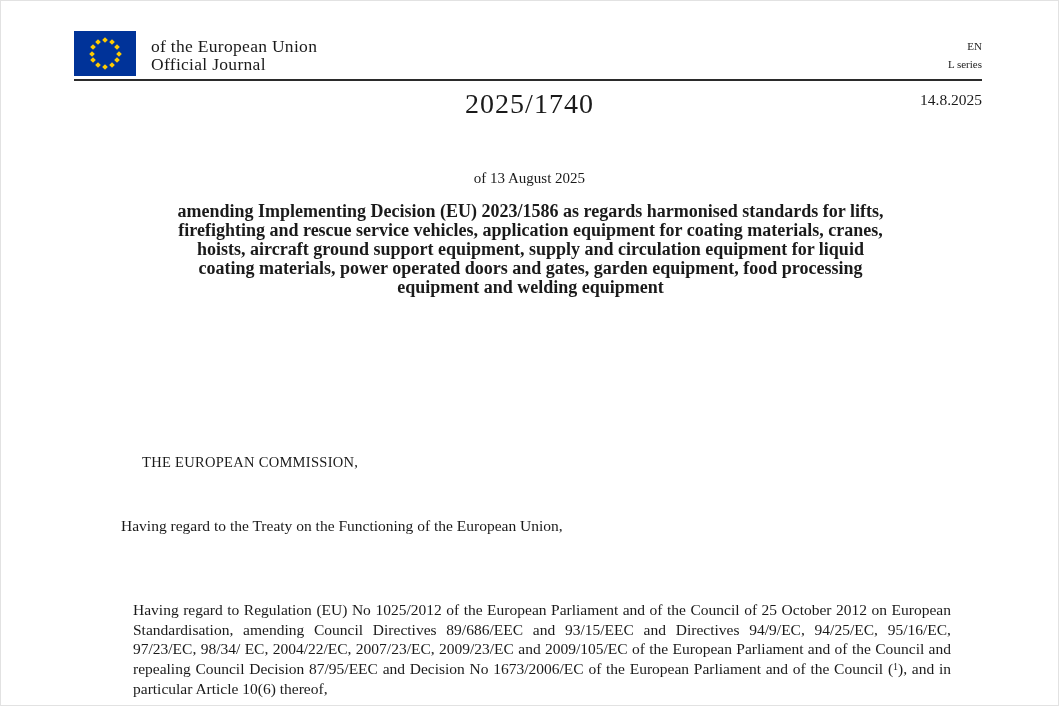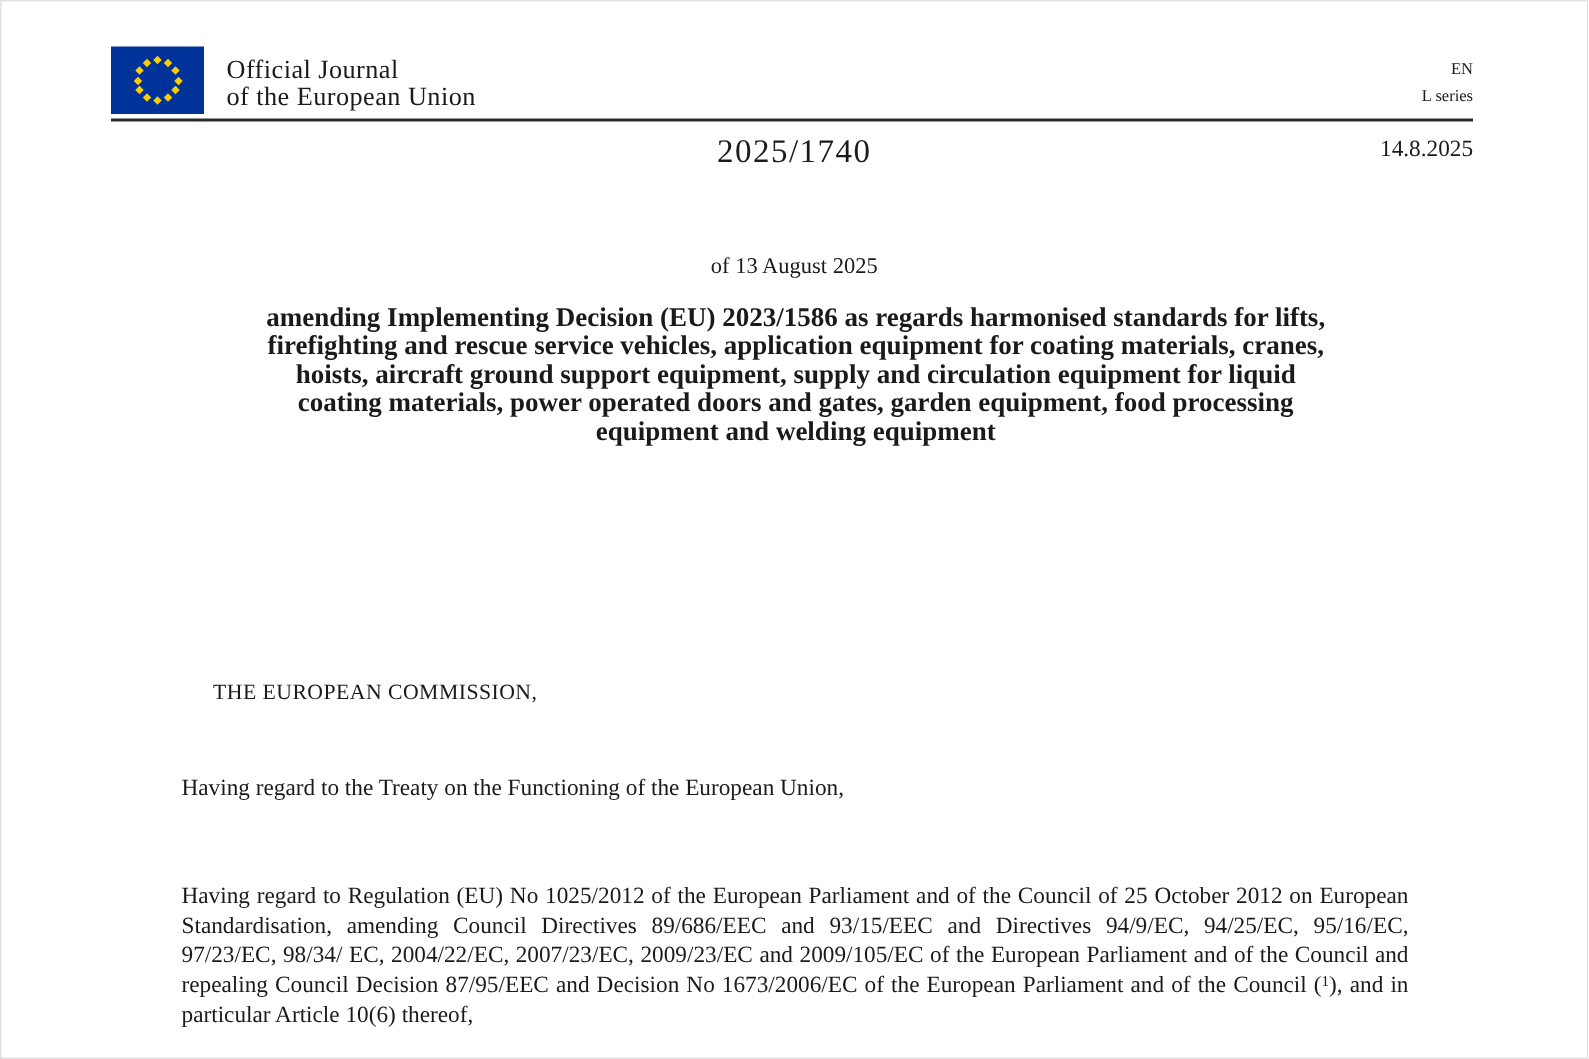--- a/index.html
+++ b/index.html
@@ -40,21 +40,21 @@
   }
   .header-rule {
     position: absolute;
     left: 73px; right: 76px; top: 78px;
     height: 2px;
   }
   .doc-number {
     position: absolute;
     left: 0; right: 0; top: 87px;
     text-align: center;
-    font-size: 22px;
+    font-size: 28px;
     letter-spacing: 1px;
   }
   .doc-date {
     position: absolute;
     right: 76px; top: 90px;
     font-size: 15.5px;
   }
   .title-line1 {
     position: absolute;
     left: 0; right: 0; top: 139px;
@@ -124,22 +124,22 @@
       <div class="star" style="background: rgb(255, 204, 0); left: 35.75px; top: 32.1913px;"></div>
       <div class="star" style="background: rgb(255, 204, 0); left: 29px; top: 34px;"></div>
       <div class="star" style="background: rgb(255, 204, 0); left: 22.25px; top: 32.1913px;"></div>
       <div class="star" style="background: rgb(255, 204, 0); left: 17.3087px; top: 27.25px;"></div>
       <div class="star" style="background: rgb(255, 204, 0); left: 15.5px; top: 20.5px;"></div>
       <div class="star" style="background: rgb(255, 204, 0); left: 17.3087px; top: 13.75px;"></div>
       <div class="star" style="background: rgb(255, 204, 0); left: 22.25px; top: 8.80866px;"></div>
     </div>
 
   <div class="masthead-title">
+    <div>of the European Union</div>
     <div>Official Journal</div>
-    <div>of the European Union</div>
   </div>
 
   <div class="masthead-right">
     <div>EN</div>
     <div>L series</div>
   </div>
 
   <div class="header-rule" id="header-rule" style="background: rgb(43, 43, 43);"></div>
 
   <div class="doc-number">2025/1740</div>
@@ -149,17 +149,17 @@
 
   <div class="title-line2">of 13 August 2025</div>
 
   <div class="title-subject">amending Implementing Decision (EU) 2023/1586 as regards harmonised standards for lifts, firefighting and rescue service vehicles, application equipment for coating materials, cranes, hoists, aircraft ground support equipment, supply and circulation equipment for liquid coating materials, power operated doors and gates, garden equipment, food processing equipment and welding equipment</div>
 
 
   <div class="opening">THE EUROPEAN COMMISSION,</div>
 
   <div class="recital-1">Having regard to the Treaty on the Functioning of the European Union,</div>
 
-  <p class="recital-2" style="margin:0;">
+  <p class="recital-2" style="margin:12px;">
     <span>Having regard to Regulation (EU) No 1025/2012 of the European Parliament and of the Council of 25 October 2012 on European Standardisation, amending Council Directives 89/686/EEC and 93/15/EEC and Directives 94/9/EC, 94/25/EC, 95/16/EC, 97/23/EC, 98/34/ EC, 2004/22/EC, 2007/23/EC, 2009/23/EC and 2009/105/EC of the European Parliament and of the Council and repealing Council Decision 87/95/EEC and Decision No 1673/2006/EC of the European Parliament and of the Council (</span><sup>1</sup><span>), and in particular Article 10(6) thereof,</span>
   </p>
 
 </div>
 
 </body></html>

